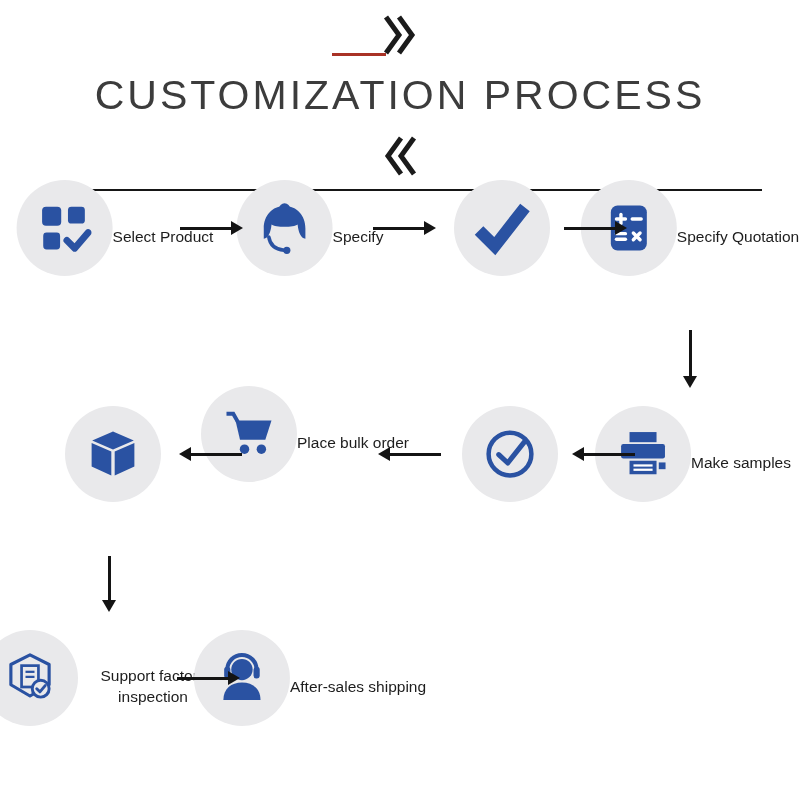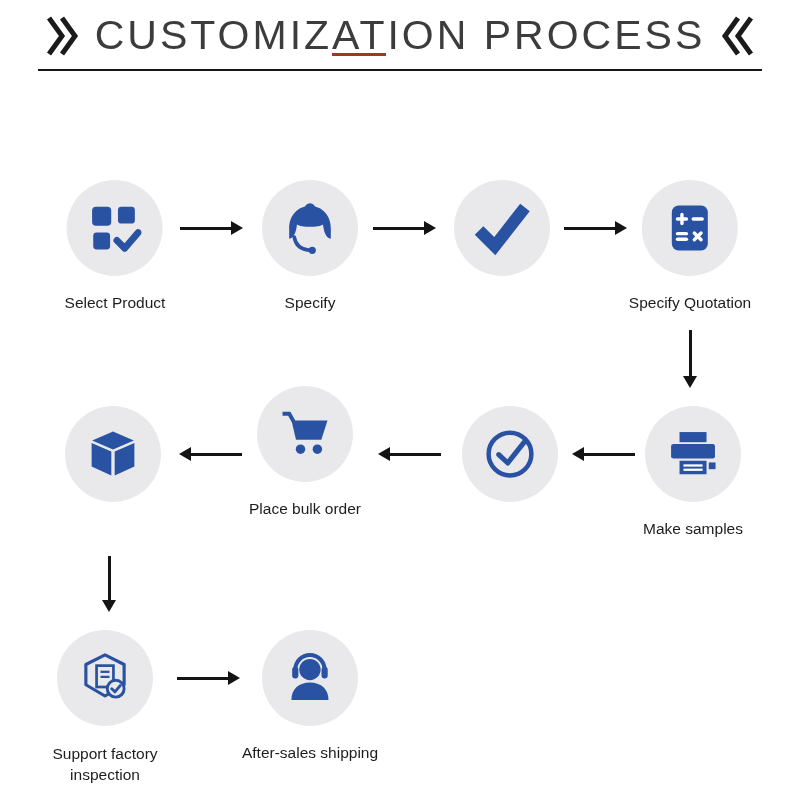--- a/index.html
+++ b/index.html
@@ -9,28 +9,28 @@
     --title-color:#3c3c3c;
     --label-color:#1d1d1d;
     --accent-red:#a93226;
   }
   *{margin:0;padding:0;box-sizing:border-box;}
   html,body{background:#fff;}
   body{width:800px;height:800px;font-family:"Liberation Sans",sans-serif;}
   .canvas{position:relative;width:800px;height:800px;background:#fff;overflow:hidden;}
 
   
-  .title-row{display:flex;justify-content:center;align-items:center;gap:14px;padding-top:12px;}
+  .title-row{display:flex;justify-content:center;align-items:center;gap:14px;padding-top:12px;flex-direction:column;}
   .title-text{font-size:41px;font-weight:300;letter-spacing:3px;color:var(--title-color);white-space:nowrap;}
   .chev{display:block;}
   .rule{width:724px;border-top:2px solid #161616;margin:10px auto 0;}
   .red-underline{position:absolute;left:332px;top:53px;width:54px;height:3px;background:var(--accent-red);}
 
   
-  .node{position:absolute;display:flex;flex-direction:column;align-items:center;transform:translateX(-50%);}
+  .node{position:absolute;display:flex;flex-direction:row;align-items:center;transform:translateX(-50%);}
   .circle{width:96px;height:96px;border-radius:50%;background:var(--circle-bg);display:flex;align-items:center;justify-content:center;}
   .icon{width:54px;height:54px;display:block;}
   .icon-lg{width:58px;height:58px;}
   .label{margin-top:18px;font-size:15.5px;color:var(--label-color);white-space:nowrap;text-align:center;}
   .label.wrap{white-space:normal;width:150px;line-height:1.35;}
 
   
   .arrow{position:absolute;}
   .arrow-right{height:16px;}
   .arrow-right::before{content:"";position:absolute;left:0;top:6.5px;height:3px;width:calc(100% - 11px);background:var(--arrow);}

